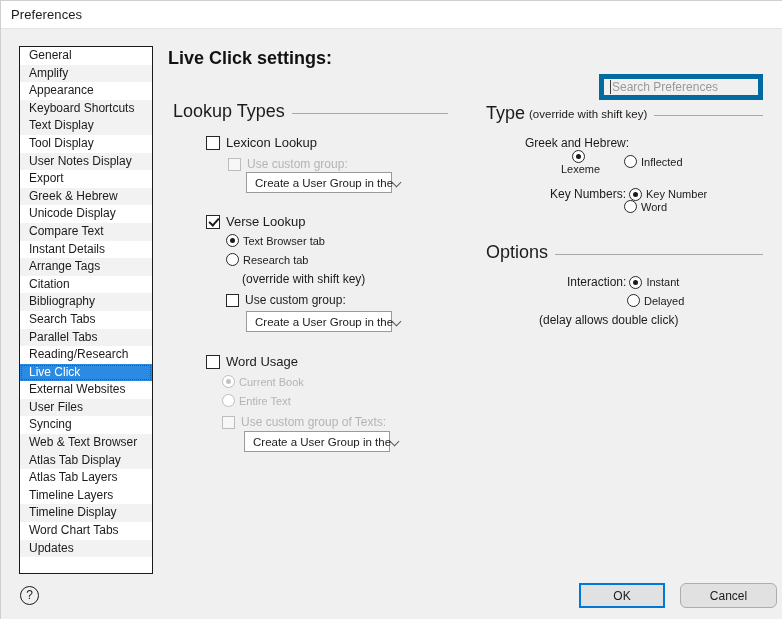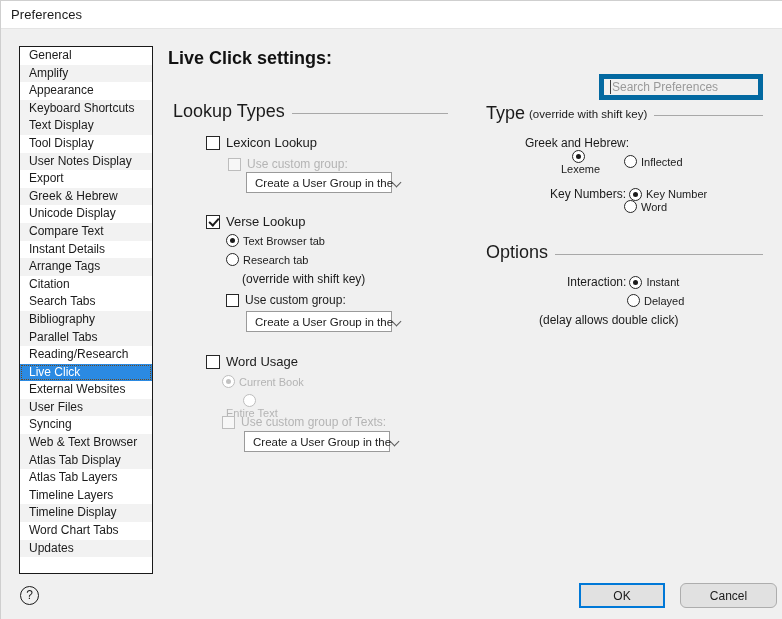--- a/index.html
+++ b/index.html
@@ -194,22 +194,22 @@
         <div class="side-item alt"><span>Text Display</span></div>
         <div class="side-item"><span>Tool Display</span></div>
         <div class="side-item alt"><span>User Notes Display</span></div>
         <div class="side-item"><span>Export</span></div>
         <div class="side-item alt"><span>Greek &amp; Hebrew</span></div>
         <div class="side-item"><span>Unicode Display</span></div>
         <div class="side-item alt"><span>Compare Text</span></div>
         <div class="side-item"><span>Instant Details</span></div>
         <div class="side-item alt"><span>Arrange Tags</span></div>
         <div class="side-item"><span>Citation</span></div>
+        <div class="side-item alt"><span>Bibliography</span></div>
         <div class="side-item"><span>Search Tabs</span></div>
-        <div class="side-item alt"><span>Bibliography</span></div>
         <div class="side-item alt"><span>Parallel Tabs</span></div>
         <div class="side-item"><span>Reading/Research</span></div>
         <div class="side-item alt selected"><span>Live Click</span></div>
         <div class="side-item"><span>External Websites</span></div>
         <div class="side-item alt"><span>User Files</span></div>
         <div class="side-item"><span>Syncing</span></div>
         <div class="side-item alt"><span>Web &amp; Text Browser</span></div>
         <div class="side-item alt"><span>Atlas Tab Display</span></div>
         <div class="side-item"><span>Atlas Tab Layers</span></div>
         <div class="side-item"><span>Timeline Layers</span></div>
@@ -265,21 +265,21 @@
     </div>
 
     <div class="row" style="left:205px; top:325px;">
       <span class="cb big"></span>
       <span class="lbl-lg">Word Usage</span>
     </div>
     <div class="row" style="left:221px; top:346px;">
       <span class="rb sel disabled"></span>
       <span class="lbl-sm dis">Current Book</span>
     </div>
-    <div class="row" style="left:221px; top:365px;flex-direction:column;">
+    <div class="row" style="left:221px; top:365px;">
       <span class="rb disabled"></span>
       <span class="lbl-sm dis">Entire Text</span>
     </div>
     <div class="row" style="left:221px; top:386px;">
       <span class="cb disabled"></span>
       <span class="lbl-md dis">Use custom group of Texts:</span>
     </div>
     <div class="combo" style="left:243px; top:402px; width:146px;">
       <span class="ctext">Create a User Group in the</span>
       <span class="carrow"></span>

